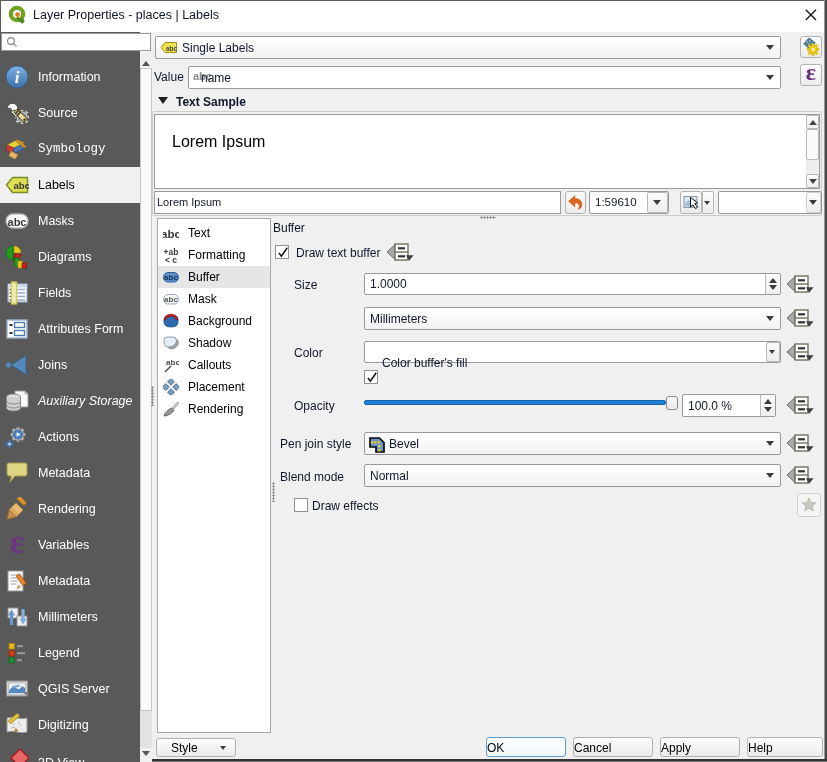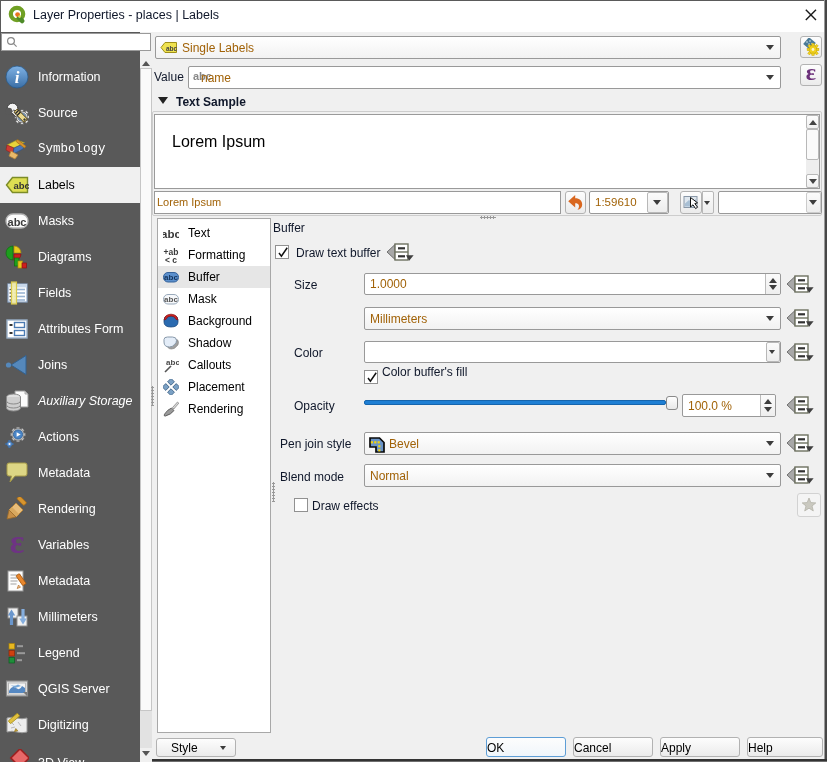--- a/index.html
+++ b/index.html
@@ -2,21 +2,21 @@
 <html><head>
 <meta charset="utf-8">
 <style>
   * { margin:0; padding:0; box-sizing:border-box; }
   html,body { width:827px; height:762px; overflow:hidden; }
   body { font-family:"Liberation Sans", sans-serif; background:#f0f0f0; position:relative; }
   .abs { position:absolute; }
   .lbl { position:absolute; font-size:12px; color:#0f172a; white-space:nowrap; }
   .field { position:absolute; background:#fff; border:1px solid #999; border-radius:2px; }
   .combo { position:absolute; background:linear-gradient(#ffffff,#f2f2f2); border:1px solid #999; border-radius:2px; }
-  .ctext { position:absolute; font-size:12px; color:#a16207; white-space:nowrap; }
+  .ctext { position:absolute; font-size:12px; color:#0f172a; white-space:nowrap; }
   .car { position:absolute; width:0; height:0; border-left:4px solid transparent; border-right:4px solid transparent; border-top:5px solid #3c3c3c; }
   .btn { position:absolute; background:linear-gradient(#fdfdfd,#ebebeb); border:1px solid #b2b2b2; border-radius:3px; font-size:12px; color:#000; }
   .cb { position:absolute; width:14px; height:14px; background:#fff; border:1px solid #919191; }
   .sideitem { position:absolute; left:0; width:140px; height:36px; color:#fff; font-size:12.5px; }
   .sideitem span { position:absolute; left:38px; top:50%; transform:translateY(-50%); }
   .sideitem svg { position:absolute; left:5px; top:6px; }
   .tabitem { position:absolute; left:1px; width:112px; height:22px; font-size:12px; color:#000; }
   .tabitem span { position:absolute; left:30px; top:50%; transform:translateY(-50%); }
   .spin { position:absolute; top:1px; bottom:1px; width:15px; background:linear-gradient(#fbfbfb,#eee); border-left:1px solid #bbb; border-radius:0 2px 2px 0; }
   .upt { position:absolute; left:3px; top:4px; width:0; height:0; border-left:4px solid transparent; border-right:4px solid transparent; border-bottom:5px solid #3c3c3c; }
@@ -509,21 +509,21 @@
 
 <div class="lbl" style="left:294px;top:346px;">Color</div>
 <div class="field" style="left:364px;top:341px;width:417px;height:22px;"></div>
 <div class="abs" style="left:766px;top:342px;width:14px;height:20px;background:linear-gradient(#fbfbfb,#ededed);border:1px solid #b8b8b8;border-radius:2px;"></div>
 <div class="car" style="left:769px;top:350px;border-left-width:3px;border-right-width:3px;border-top-width:4px;"></div>
 
 <div class="cb" style="left:364px;top:370px;"></div>
 <svg class="abs" style="left:366px;top:372px;" width="11" height="11" viewBox="0 0 11 11">
   <path d="M2,6 L4.4,9.2 L10.2,0.8" fill="none" stroke="#111" stroke-width="1.5"></path>
 </svg>
-<div class="lbl" style="left:382px;top:365px;">Color buffer's fill</div>
+<div class="lbl" style="left:382px;top:356px;">Color buffer's fill</div>
 
 <div class="lbl" style="left:294px;top:399px;">Opacity</div>
 <div class="abs" style="left:364px;top:400px;width:302px;height:5px;background:#1e7fd4;border:1px solid #1565ad;border-radius:2px;"></div>
 <div class="abs" style="left:666px;top:396px;width:12px;height:14px;background:linear-gradient(#fefefe,#e8e8e8);border:1px solid #8a8a8a;border-radius:3px;"></div>
 <div class="field" style="left:682px;top:394px;width:94px;height:23px;"></div>
 <div class="ctext" style="left:688px;top:399px;">100.0 %</div>
 <div class="spin" style="left:760px;top:395px;height:21px;">
     <i class="upt"></i>
     <i class="dnt"></i>
   </div>

